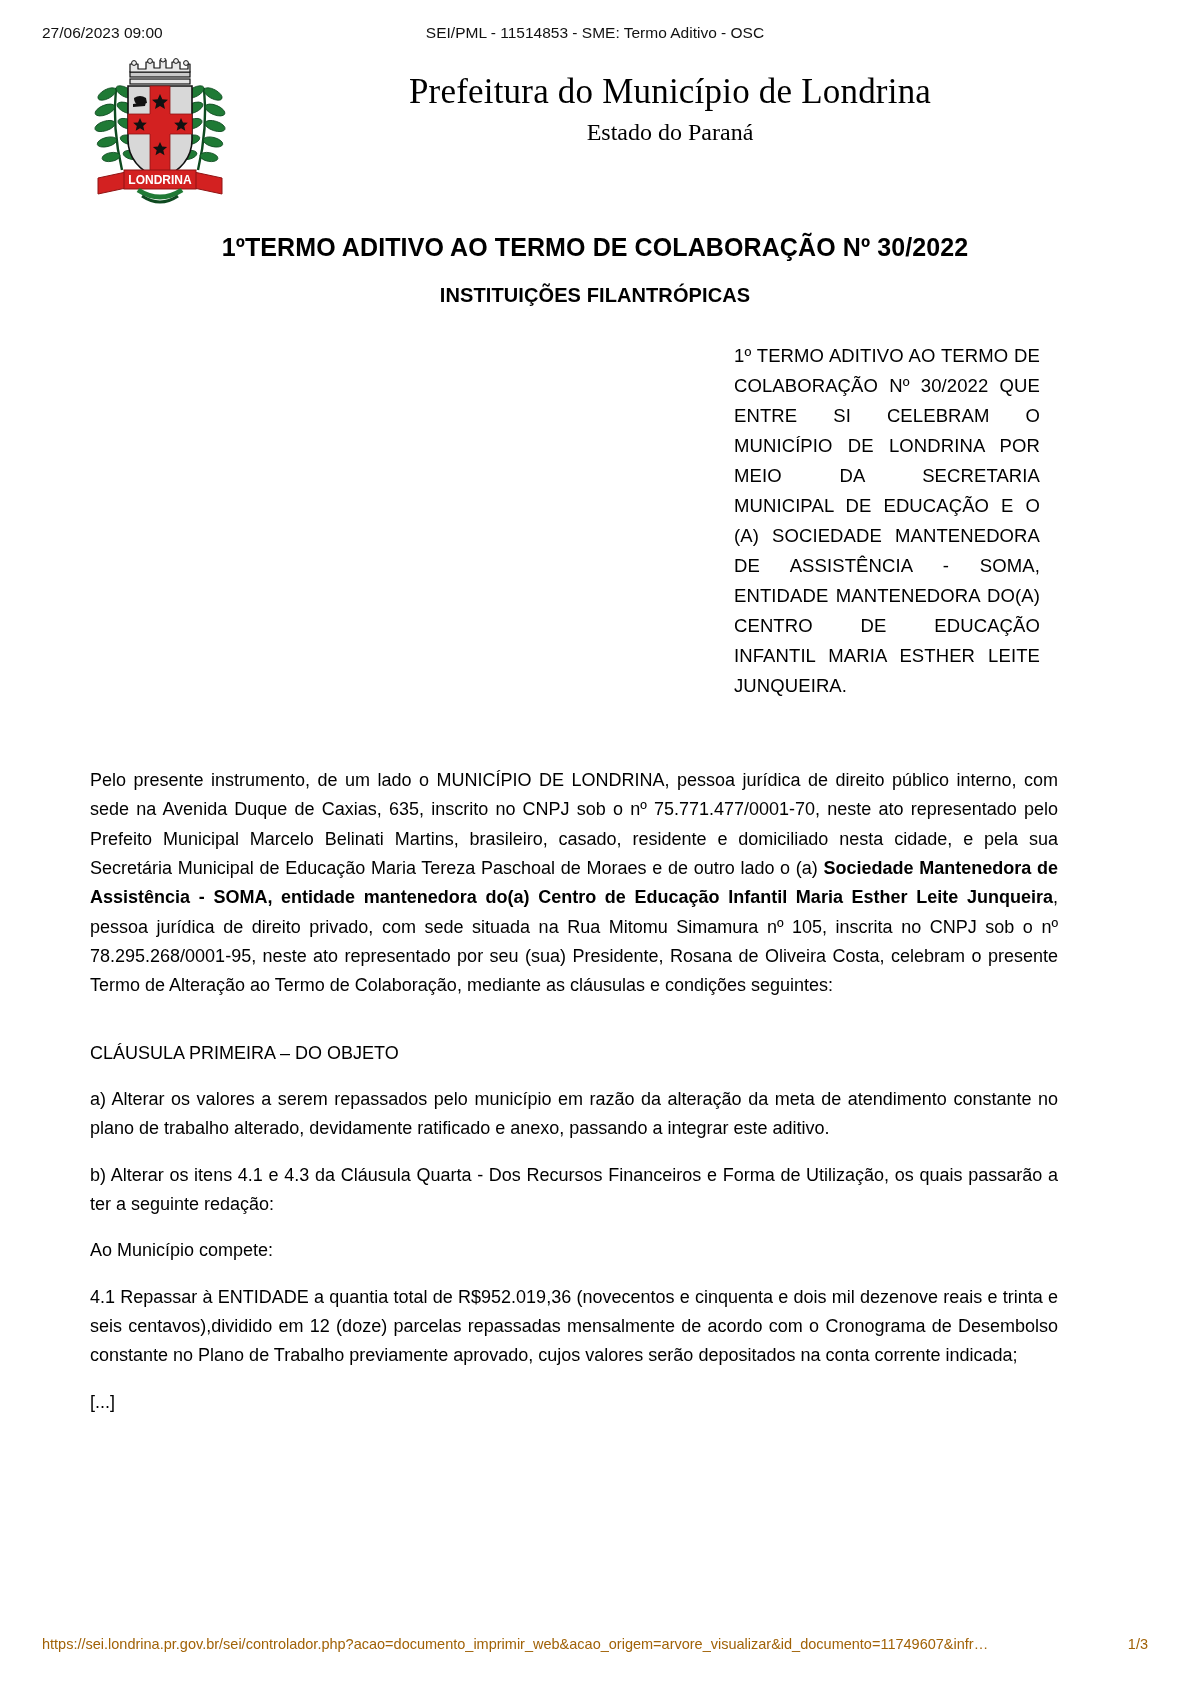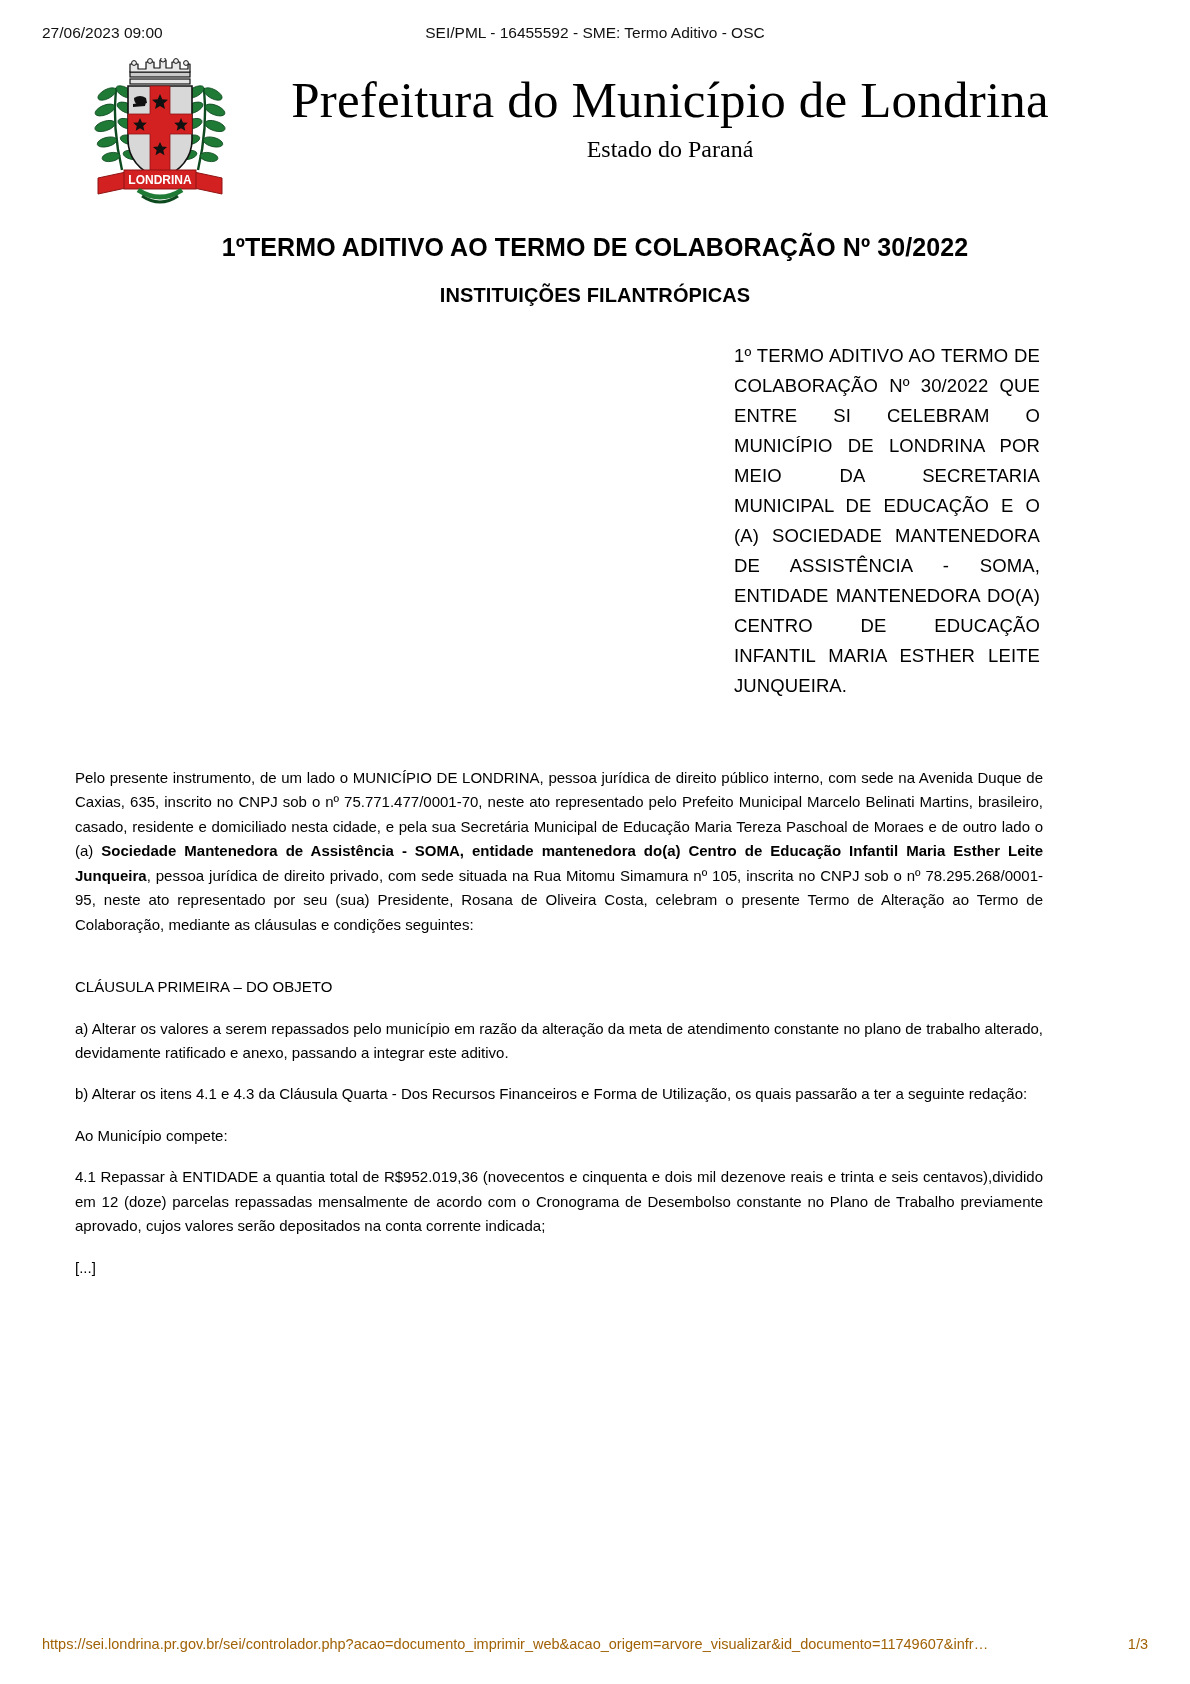--- a/index.html
+++ b/index.html
@@ -60,21 +60,21 @@
   }
   .masthead-text {
     position: absolute;
     left: 240px;
     top: 16px;
     width: 860px;
     text-align: center;
     font-family: "Liberation Serif", serif;
   }
   .masthead-title {
-    font-size: 51px;
+    font-size: 35px;
     line-height: 1.05;
     letter-spacing: 0.2px;
     white-space: nowrap;
   }
   .masthead-sub {
     font-size: 24px;
     line-height: 1.25;
     margin-top: 6px;
     white-space: nowrap;
   }
@@ -112,23 +112,23 @@
     text-align: justify;
     text-align-last: left;
     letter-spacing: 0.1px;
     word-spacing: 0.5px;
   }
 
   
   .body {
     position: absolute;
     top: 766px;
-    left: 75px;
+    left: 90px;
     width: 968px;
-    font-size: 15px;
+    font-size: 18px;
     line-height: 1.63;
   }
   .body p {
     margin: 0 0 17px 0;
     text-align: justify;
     text-align-last: left;
   }
   .body p.gap-big {
     margin-bottom: 38px;
   }
@@ -157,21 +157,21 @@
     white-space: nowrap;
   }
 </style>
 </head>
 <body>
 
 <div class="page">
 
   <div class="print-header">
     <span class="ph-left">27/06/2023 09:00</span>
-    <span class="ph-center">SEI/PML - 16455592 - SME: Termo Aditivo - OSC</span>
+    <span class="ph-center">SEI/PML - 11514853 - SME: Termo Aditivo - OSC</span>
   </div>
 
   <div class="masthead">
 
     <div class="brasao">
       <svg viewBox="0 0 148 152" width="148" height="152" aria-hidden="true">
 
         <g>
           <rect x="44" y="14" width="60" height="5" fill="#c9c9c9" stroke="#111" stroke-width="1.2"></rect>
           <rect x="44" y="21" width="60" height="5" fill="#e2e2e2" stroke="#111" stroke-width="1.2"></rect>

